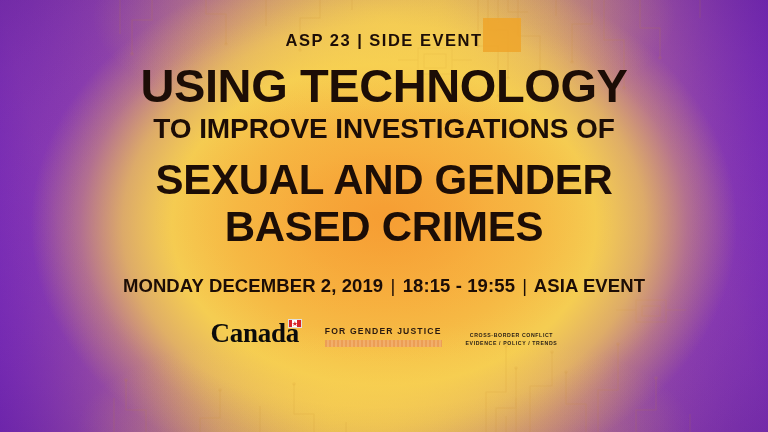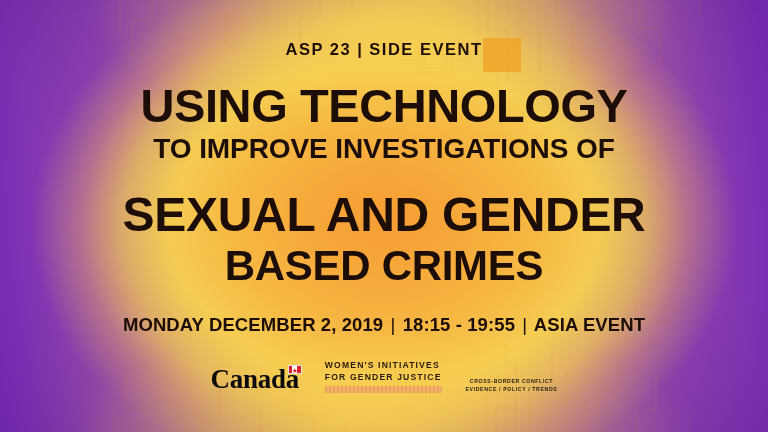--- a/index.html
+++ b/index.html
@@ -88,23 +88,23 @@
 
   
   .content {
     position:absolute; inset:0;
     display:flex; flex-direction:column; align-items:center;
     z-index:6;
   }
 
   .eyebrow-wrap {
     position:relative;
-    margin-top:40px;
+    margin-top:20px;
     height:30px;
-    display:flex; align-items:flex-start; justify-content:center;
+    display:flex; align-items:flex-end; justify-content:center;
     width:100%;
   }
   .eyebrow-chip {
     position:absolute;
     left:483px; top:-2px;
     width:38px; height:34px;
     background:#EFA52A;
     opacity:0.85;
   }
   .eyebrow {
@@ -123,21 +123,21 @@
     text-align:center;
     color:#1C0D06;
   }
   .t-line {
     white-space:nowrap;
     font-weight:bold;
     text-transform:uppercase;
   }
   .t1 { font-size:47px; letter-spacing:-0.4px; line-height:1.02;text-align:center; }
   .t2 { font-size:28px; letter-spacing:-0.1px; line-height:1.32; margin-top:1px; }
-  .t3 { font-size:48px; letter-spacing:-0.3px; line-height:1.12; margin-top:20px; }
+  .t3 { font-size:42px; letter-spacing:-0.3px; line-height:1.12; margin-top:8px; }
   .t4 { font-size:42px; letter-spacing:-0.3px; line-height:1.12; }
 
   .datebar {
     margin-top:25px;
     font-size:18.5px;
     font-weight:bold;
     letter-spacing:0.1px;
     color:#1C0D06;
     white-space:nowrap;
   }
@@ -337,21 +337,20 @@
         <span class="flag">
           <span class="bar"></span>
           <span class="mid">
               <span class="leaf">★</span>
             </span>
           <span class="bar"></span>
         </span>
       </div>
 
       <div class="logo-wigj">
-        <span class="l1">WOMEN'S INITIATIVES</span>
         <span class="l2">FOR GENDER JUSTICE</span>
         <span class="accent"></span>
       </div>
 
       <div class="logo-xcept">
         <span class="tag1">CROSS-BORDER CONFLICT</span>
         <span class="tag2">EVIDENCE / POLICY / TRENDS</span>
       </div>
 
     </div>

